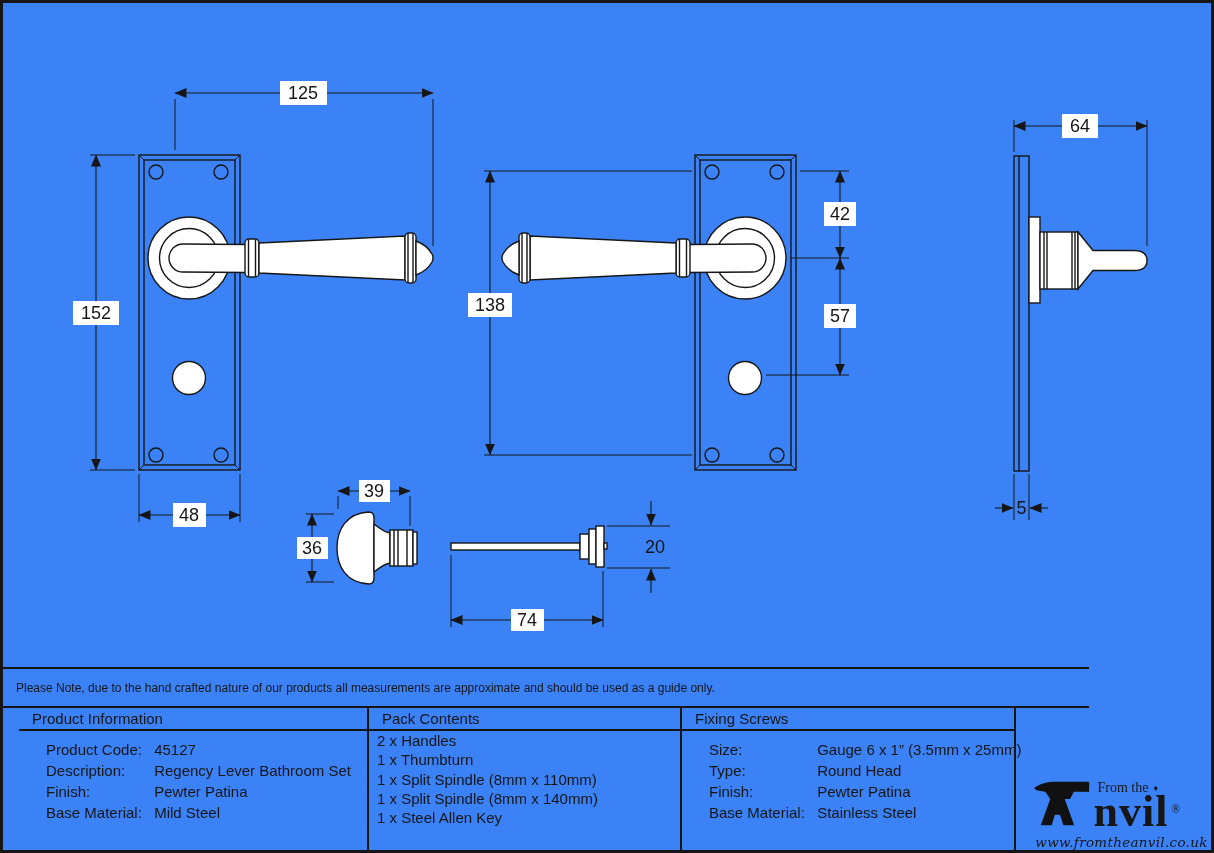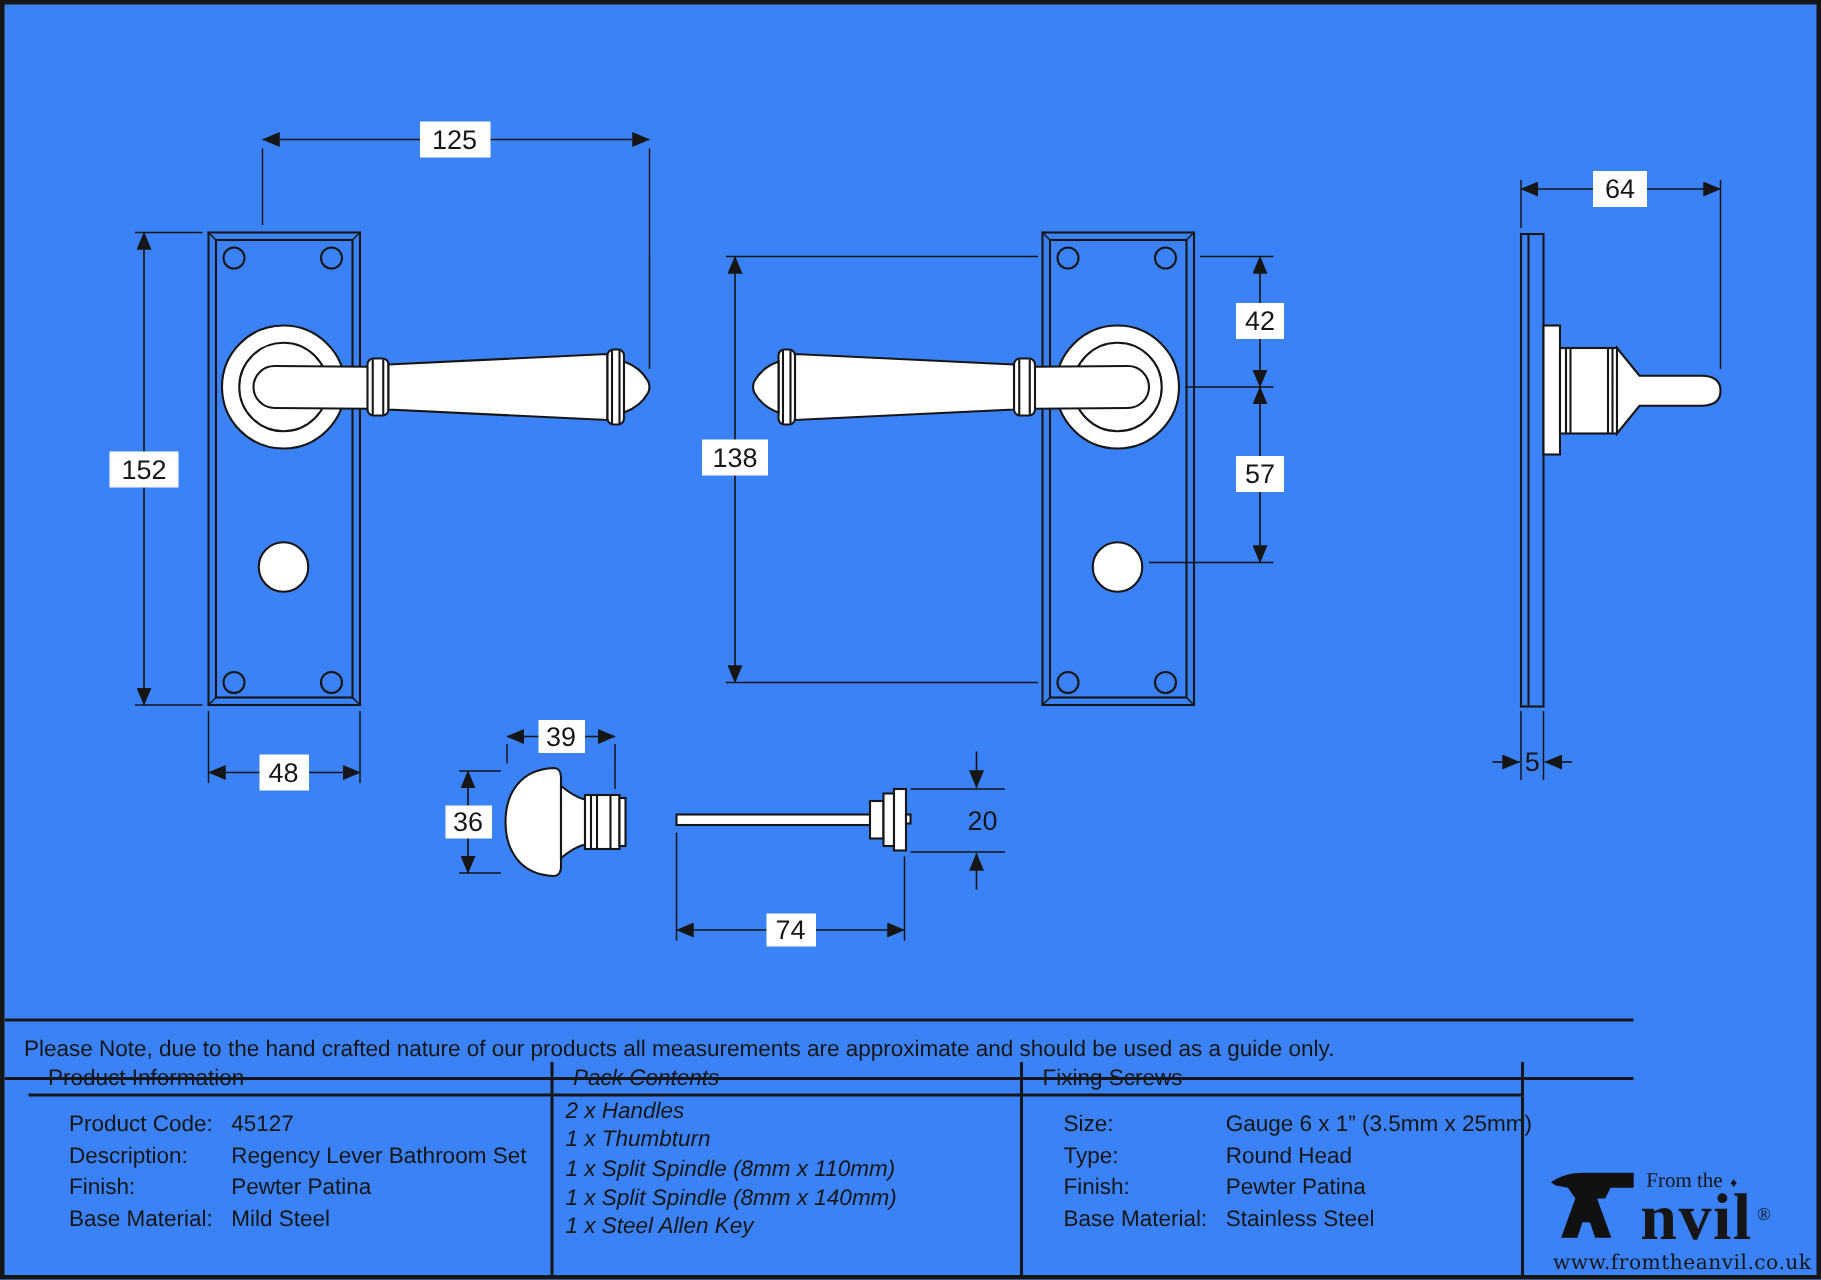--- a/index.html
+++ b/index.html
@@ -13,52 +13,52 @@
   .s   { stroke: #161616; fill: none; stroke-width: 1.4; }
   .sw  { stroke: #161616; fill: #ffffff; stroke-width: 1.4; }
   .dim { stroke: #161616; fill: none; stroke-width: 1.1; }
   .ext { stroke: #161616; fill: none; stroke-width: 1; }
   .lbl { font: 18px "Liberation Sans", sans-serif; fill: #161616; text-anchor: middle; }
   .lblbg { fill: #ffffff; }
 
   .note-row {
     position: absolute; left: 0; top: 664px; width: 1086px; height: 41px;
     border-top: 2px solid #161616; border-bottom: 2px solid #161616;
-    display: flex; align-items: center; padding-left: 13px; font-size: 15px; margin-top: 12px;
+    display: flex; align-items: center; padding-left: 13px; font-size: 12px;
   }
   .info-table {
     position: absolute; left: 16px; top: 705px; width: 1208px; height: 142px;
     display: grid;
     grid-template-columns: 350px 313px 334px 1fr;
     grid-template-rows: 23px 1fr;
     font-size: 15px;
   }
   .th { border-right: 2px solid #161616; border-bottom: 2px solid #161616;
         display: flex; align-items: center; padding-left: 13px; grid-row: 1; }
   .td { grid-row: 2; border-right: 2px solid #161616; }
-  .c1 { grid-column: 1; } .c2 { grid-column: 2; font-style: italic; } .c3 { grid-column: 3; }
+  .c1 { grid-column: 1; } .c2 { grid-column: 2; } .c3 { grid-column: 3; }
   .pad  { padding: 8px 0 0 13px; }
   .list { padding: 0 0 0 8px; }
   .kvrow { height: 21px; line-height: 21px; white-space: nowrap; margin-left: 14px; }
   .kvl { display: inline-block; width: 104px; }
   .pitem { height: 19.3px; line-height: 19.3px; white-space: nowrap; }
 
   .logo-cell { grid-column: 4; grid-row: 1 / 3; display: flex;
                justify-content: center; align-items: flex-end; padding-top: 36px; }
   .logo { width: 178px; }
   .logo-main { display: flex; align-items: flex-start; }
   .anvil-icon { width: 58px; height: 47px; flex: 0 0 auto; }
   .logo-right { position: relative; margin-left: 3px; }
   .logo-tagline { font-family: "Liberation Serif", serif; font-size: 14px;
                   display: flex; align-items: center; gap: 5px; margin: 0 0 -5px 4px; }
   .diamond { font-size: 9px; line-height: 9px; }
   .brand { font-family: "Liberation Serif", serif; font-weight: bold;
            font-size: 44px; line-height: 42px; letter-spacing: 1px; position: relative; }
   .reg { font-size: 12px; font-weight: normal; position: absolute; top: -3px; right: -13px; }
-  .logo-url { font-family: "DejaVu Serif", serif; 
+  .logo-url { font-family: "DejaVu Serif", serif; font-style: italic;
               font-size: 13.5px; margin-top: 1px; text-align: center; letter-spacing: .3px; }
 </style>
 </head>
 <body>
 
 <div class="sheet">
 
   <svg class="drawings" width="1208" height="662" viewBox="0 0 1208 662">
     <defs>
       <marker id="arr" viewBox="0 0 12 10" refX="11.5" refY="5" markerWidth="12" markerHeight="10" orient="auto-start-reverse" markerUnits="userSpaceOnUse">

